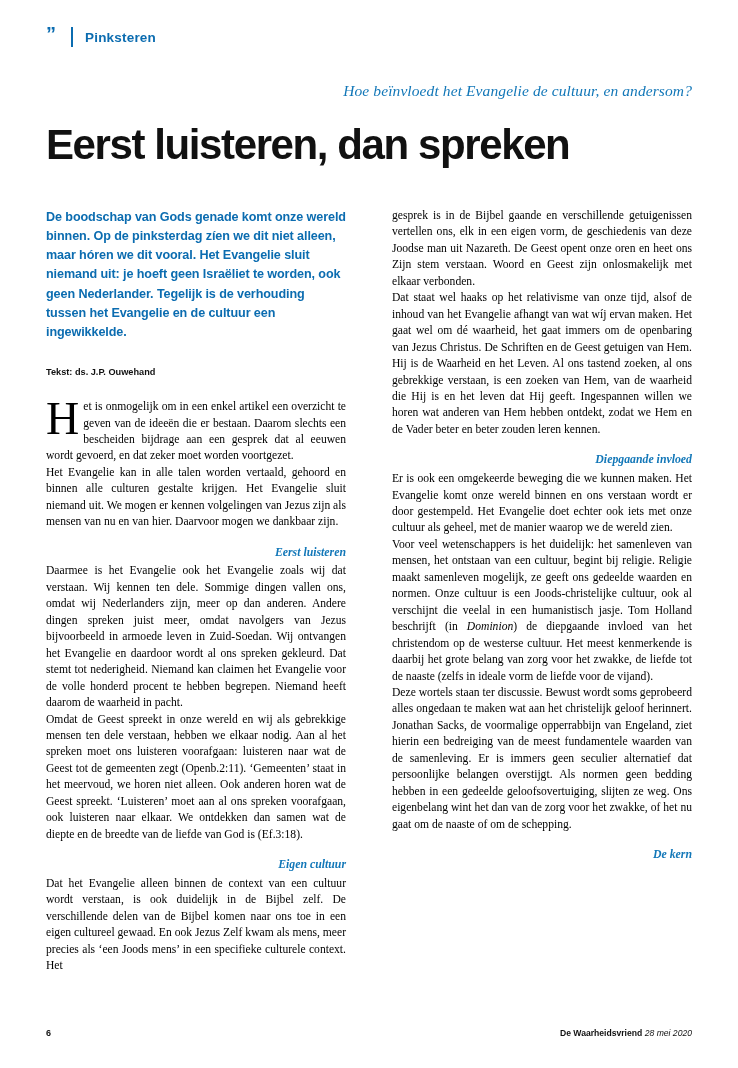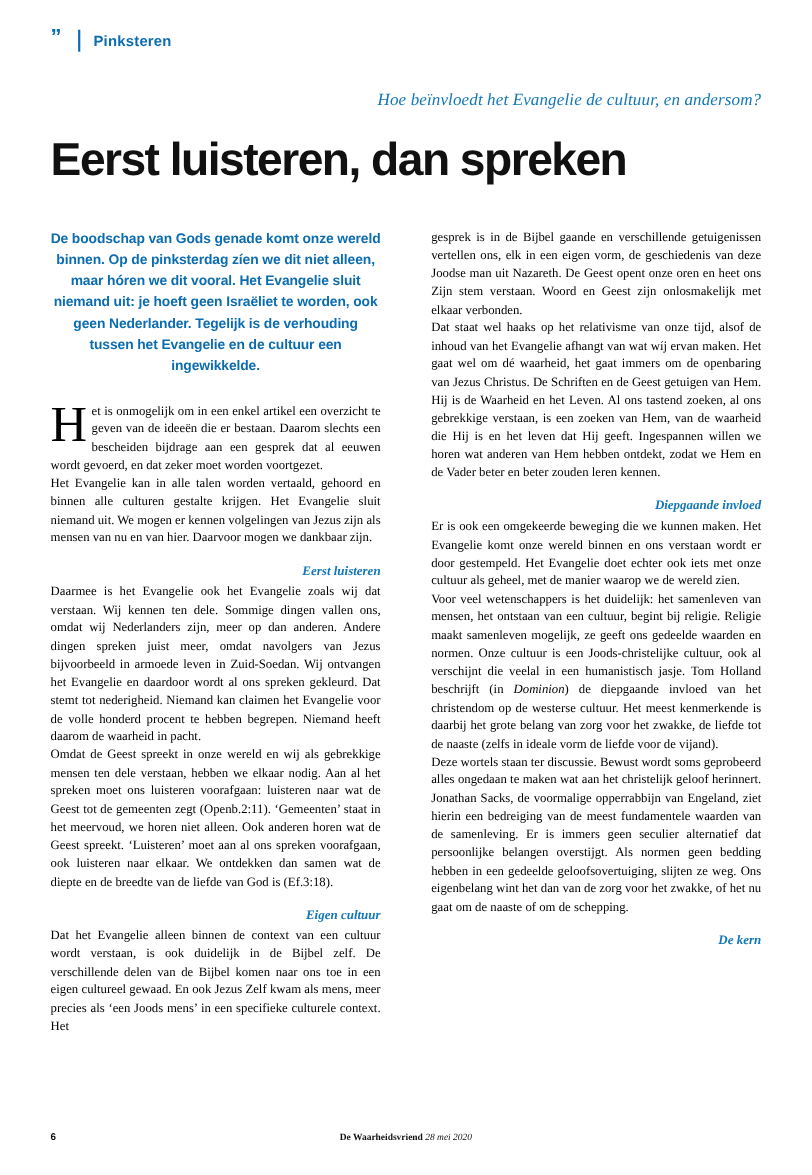--- a/index.html
+++ b/index.html
@@ -94,21 +94,21 @@
   }
   .col-left { left: 46px; }
   .col-right { left: 392px; }
 
   .standfirst {
     color: #0b6cb0;
     font-family: "Liberation Sans", sans-serif;
     font-weight: bold;
     font-size: 12.6px;
     line-height: 1.52;
-    text-align: center;
+    text-align: left;
     margin: 0 0 24px 0;
     letter-spacing: -0.1px;
   }
   .byline {
     font-family: "Liberation Sans", sans-serif;
     font-weight: bold;
     font-size: 9.2px;
     margin: 0 0 20px 0;
     color: #111111;
     text-align: left;
@@ -158,22 +158,22 @@
     font-family: "Liberation Sans", sans-serif;
     font-weight: bold;
     font-size: 9px;
     color: #111111;
   }
   .footer-center {
     position: absolute;
     left: 0;
     right: 0;
     top: 0;
-    text-align: center;
-    font-family: Liberation Serif, serif;
+    text-align: right;
+    font-family: Liberation Sans, sans-serif;
     font-size: 8.6px;
     color: #111111;
   }
   .footer-center .issue {
     font-style: italic;
     font-weight: normal;
   }
   .footer-center .pub {
     font-weight: bold;
   }
@@ -187,20 +187,21 @@
     <span class="quote-mark">”</span>
     <span class="header-rule"></span>
     <span class="header-title">Pinksteren</span>
   </div>
 
   <div class="kicker">Hoe beïnvloedt het Evangelie de cultuur, en andersom?</div>
   <div class="headline">Eerst luisteren, dan spreken</div>
 
   <div class="col col-left">
     <p class="standfirst">De boodschap van Gods genade komt onze wereld binnen. Op de pinksterdag zíen we dit niet alleen, maar hóren we dit vooral. Het Evangelie sluit niemand uit: je hoeft geen Israëliet te worden, ook geen Nederlander. Tegelijk is de verhouding tussen het Evangelie en de cultuur een ingewikkelde.</p>
+    <p class="byline">Tekst: ds. J.P. Ouwehand</p>
 
     <p class="body dropcap-para">Het is onmogelijk om in een enkel artikel een overzicht te geven van de ideeën die er bestaan. Daarom slechts een bescheiden bijdrage aan een gesprek dat al eeuwen wordt gevoerd, en dat zeker moet worden voortgezet.</p>
     <p class="body">Het Evangelie kan in alle talen worden vertaald, gehoord en binnen alle culturen gestalte krijgen. Het Evangelie sluit niemand uit. We mogen er kennen volgelingen van Jezus zijn als mensen van nu en van hier. Daarvoor mogen we dankbaar zijn.</p>
 
     <div class="subhead">Eerst luisteren</div>
     <p class="body">Daarmee is het Evangelie ook het Evangelie zoals wij dat verstaan. Wij kennen ten dele. Sommige dingen vallen ons, omdat wij Nederlanders zijn, meer op dan anderen. Andere dingen spreken juist meer, omdat navolgers van Jezus bijvoorbeeld in armoede leven in Zuid-Soedan. Wij ontvangen het Evangelie en daardoor wordt al ons spreken gekleurd. Dat stemt tot nederigheid. Niemand kan claimen het Evangelie voor de volle honderd procent te hebben begrepen. Niemand heeft daarom de waarheid in pacht.</p>
     <p class="body">Omdat de Geest spreekt in onze wereld en wij als gebrekkige mensen ten dele verstaan, hebben we elkaar nodig. Aan al het spreken moet ons luisteren voorafgaan: luisteren naar wat de Geest tot de gemeenten zegt (Openb.2:11). ‘Gemeenten’ staat in het meervoud, we horen niet alleen. Ook anderen horen wat de Geest spreekt. ‘Luisteren’ moet aan al ons spreken voorafgaan, ook luisteren naar elkaar. We ontdekken dan samen wat de diepte en de breedte van de liefde van God is (Ef.3:18).</p>
 
     <div class="subhead">Eigen cultuur</div>
     <p class="body">Dat het Evangelie alleen binnen de context van een cultuur wordt verstaan, is ook duidelijk in de Bijbel zelf. De verschillende delen van de Bijbel komen naar ons toe in een eigen cultureel gewaad. En ook Jezus Zelf kwam als mens, meer precies als ‘een Joods mens’ in een specifieke culturele context. Het</p>

